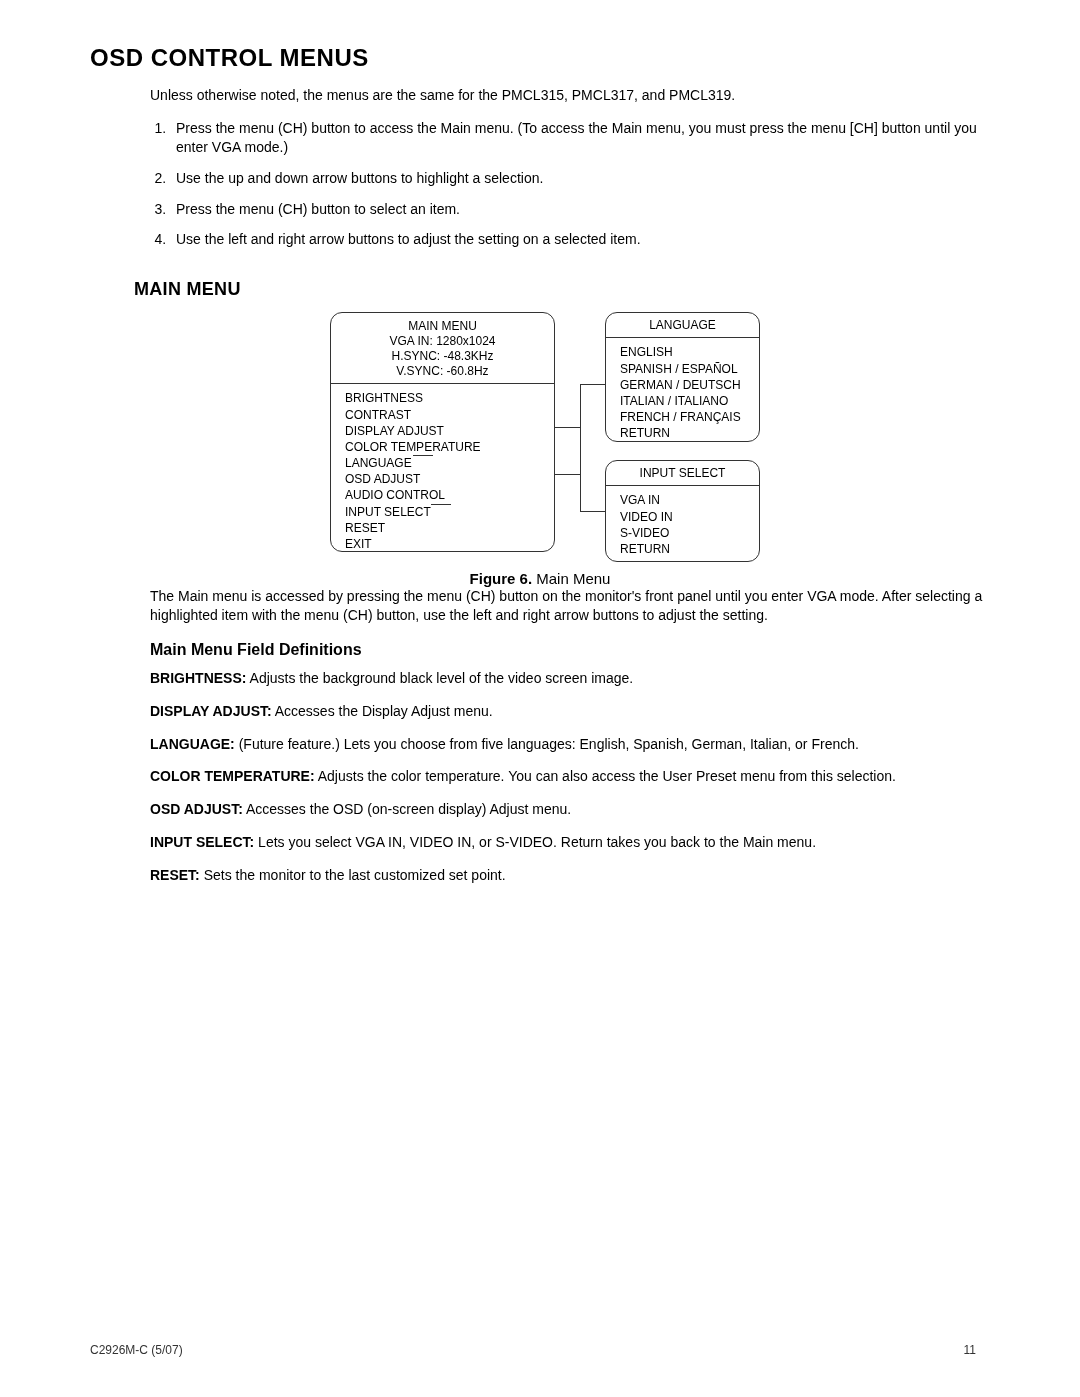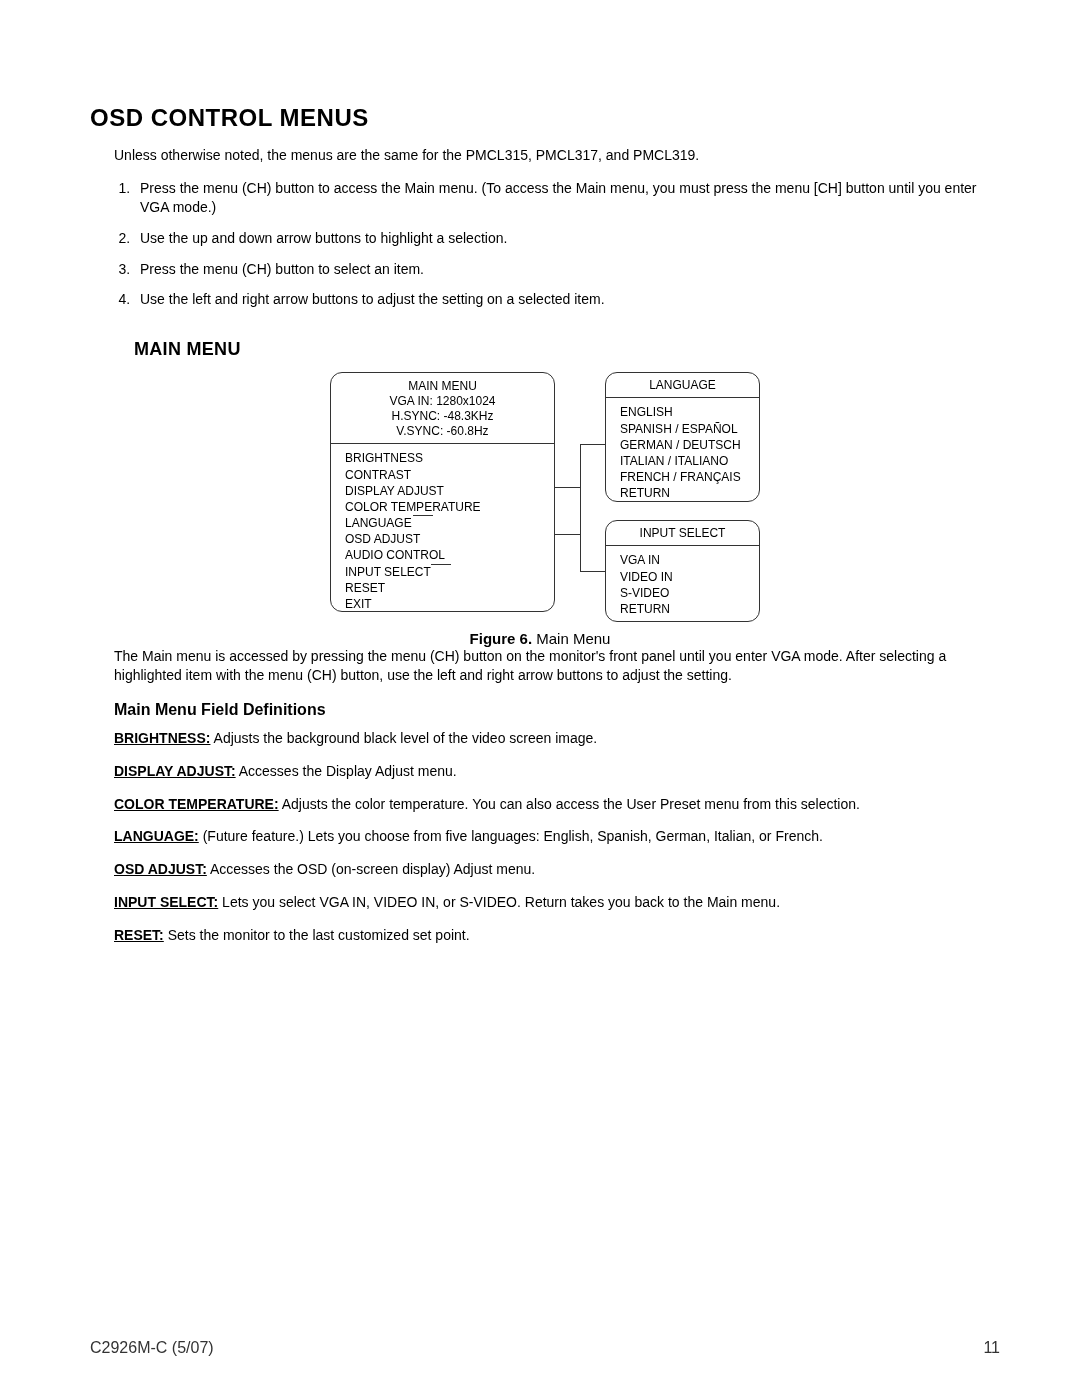--- a/index.html
+++ b/index.html
@@ -10,35 +10,35 @@
     height: 1397px;
     font-family: Arial, Helvetica, sans-serif;
     color: #000;
     background: #fff;
   }
   .page {
     position: relative;
     width: 1080px;
     height: 1397px;
     box-sizing: border-box;
-    padding: 104px 90px 0 90px;
+    padding: 44px 90px 0 90px;
   }
   .h1 {
     font-family: "Arial Black", Arial, sans-serif;
     font-weight: 900;
     font-size: 24px;
     letter-spacing: 0.5px;
     margin: 0 0 14px 0;
   }
   .body {
     font-size: 14px;
     line-height: 1.35;
   }
   .indent {
-    margin-left: 24px;
+    margin-left: 60px;
   }
   .para {
     margin: 0 0 14px 0;
   }
   ol.steps {
     margin: 0 0 0 20px;
     padding: 0;
     list-style: decimal;
   }
   ol.steps li {
@@ -118,29 +118,28 @@
   }
   
   .def {
     font-size: 14px;
     margin: 0 0 14px 0;
     line-height: 1.35;
   }
   .def .term {
     font-family: "Arial Black", Arial, sans-serif;
     font-weight: 900;
-    text-decoration: underline;
   }
   
   .footer {
     position: absolute;
     left: 90px;
-    right: 80px;
+    right: 104px;
     bottom: 40px;
-    font-size: 16px;
+    font-size: 12px;
     color: #333;
   }
   .footer .pgno {
     float: right;
   }
 </style>
 </head>
 <body>
 
 <div class="page">
@@ -224,22 +223,22 @@
     <span class="b">Figure 6.</span><span> Main Menu</span>
   </div>
 
   <div class="body indent">
     <p class="para">The Main menu is accessed by pressing the menu (CH) button on the monitor's front panel until you enter VGA mode. After selecting a highlighted item with the menu (CH) button, use the left and right arrow buttons to adjust the setting.</p>
 
     <div class="h3">Main Menu Field Definitions</div>
 
     <p class="def"><span class="term">BRIGHTNESS:</span><span> Adjusts the background black level of the video screen image.</span></p>
     <p class="def"><span class="term">DISPLAY ADJUST:</span><span> Accesses the Display Adjust menu.</span></p>
+    <p class="def"><span class="term">LANGUAGE:</span><span> (Future feature.) Lets you choose from five languages: English, Spanish, German, Italian, or French.</span></p>
     <p class="def"><span class="term">COLOR TEMPERATURE:</span><span> Adjusts the color temperature. You can also access the User Preset menu from this selection.</span></p>
-    <p class="def"><span class="term">LANGUAGE:</span><span> (Future feature.) Lets you choose from five languages: English, Spanish, German, Italian, or French.</span></p>
     <p class="def"><span class="term">OSD ADJUST:</span><span> Accesses the OSD (on-screen display) Adjust menu.</span></p>
     <p class="def"><span class="term">INPUT SELECT:</span><span> Lets you select VGA IN, VIDEO IN, or S-VIDEO. Return takes you back to the Main menu.</span></p>
     <p class="def"><span class="term">RESET:</span><span> Sets the monitor to the last customized set point.</span></p>
   </div>
 
   <div class="footer">
     <span>C2926M-C (5/07)</span>
     <span class="pgno">11</span>
   </div>
 

